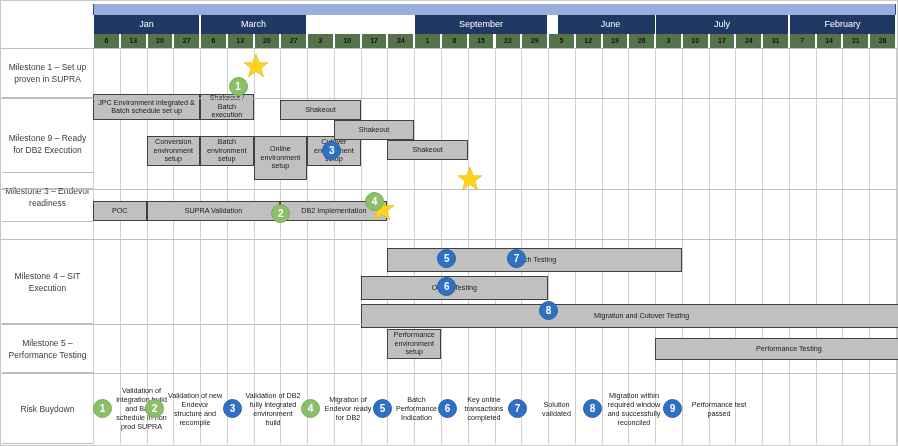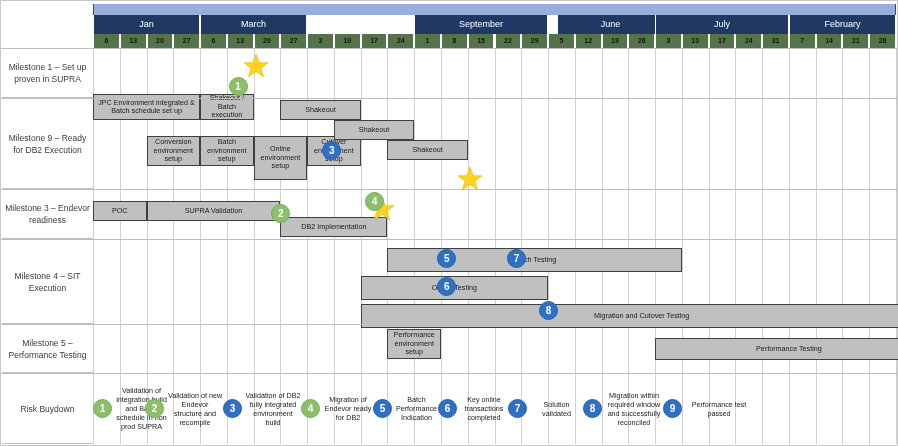--- a/index.html
+++ b/index.html
@@ -293,21 +293,21 @@
         <div class="bar" style="left: 107.067px; width: 53.5333px; top: 79px; height: 26px;">Shakeout / Batch execution</div>
         <div class="bar" style="left: 53.5333px; width: 53.5333px; top: 121px; height: 30px;">Conversion environment setup</div>
         <div class="bar" style="left: 107.067px; width: 53.5333px; top: 121px; height: 30px;">Batch environment setup</div>
         <div class="bar" style="left: 160.6px; width: 53.5333px; top: 121px; height: 44px;">Online environment setup</div>
         <div class="bar" style="left: 214.133px; width: 53.5333px; top: 121px; height: 30px;">Cutover environment setup</div>
         <div class="bar" style="left: 187.367px; width: 80.3px; top: 85px; height: 20px;">Shakeout</div>
         <div class="bar" style="left: 240.9px; width: 80.3px; top: 105px; height: 20px;">Shakeout</div>
         <div class="bar" style="left: 294.433px; width: 80.3px; top: 125px; height: 20px;">Shakeout</div>
         <div class="bar" style="left: 0px; width: 53.5333px; top: 186px; height: 20px;">POC</div>
         <div class="bar" style="left: 53.5333px; width: 133.833px; top: 186px; height: 20px;">SUPRA Validation</div>
-        <div class="bar" style="left: 187.367px; width: 107.067px; top: 186px; height: 20px; margin-top: 16px;">DB2 Implementation</div>
+        <div class="bar" style="left: 187.367px; width: 107.067px; top: 186px; height: 20px;">DB2 Implementation</div>
         <div class="bar" style="left: 294.433px; width: 294.433px; top: 233px; height: 24px;">Batch Testing</div>
         <div class="bar" style="left: 267.667px; width: 187.367px; top: 261px; height: 24px;">Online Testing</div>
         <div class="bar" style="left: 267.667px; width: 562.1px; top: 289px; height: 24px;">Migration and Cutover Testing</div>
         <div class="bar" style="left: 294.433px; width: 53.5333px; top: 314px; height: 30px;">Performance environment setup</div>
         <div class="bar" style="left: 562.1px; width: 267.667px; top: 323px; height: 22px;">Performance Testing</div>
         <div class="star" style="left: 149.893px; top: 38px;">
           <svg width="26" height="26" viewBox="0 0 24 24">
             <polygon points="12,1 15,9 23,9 16.5,14 19,22 12,17 5,22 7.5,14 1,9 9,9" fill="#ffd320" stroke="#e0b800" stroke-width="0.6"></polygon>
           </svg>
         </div>
@@ -328,21 +328,21 @@
         <div class="badge blue" style="left: 344.32px; top: 234px;">5</div>
         <div class="badge blue" style="left: 413.913px; top: 234px;">7</div>
         <div class="badge blue" style="left: 344.32px; top: 262px;">6</div>
         <div class="badge blue" style="left: 446.033px; top: 286px;">8</div>
       </div>
   </div>
 
   <div class="rowlabels" id="rowlabels">
       <div class="rowlabel" style="top: 0px; height: 50px; text-align: center;">Milestone 1 – Set up proven in SUPRA</div>
       <div class="rowlabel" style="top: 50px; height: 91px;">Milestone 9 – Ready for DB2 Execution</div>
-      <div class="rowlabel" style="top: 141px; height: 50px;">Milestone 3 – Endevor readiness</div>
+      <div class="rowlabel" style="top: 124px; height: 50px;">Milestone 3 – Endevor readiness</div>
       <div class="rowlabel" style="top: 191px; height: 85px;">Milestone 4 – SIT Execution</div>
       <div class="rowlabel" style="top: 276px; height: 49px;">Milestone 5 – Performance Testing</div>
       <div class="rowlabel" style="top: 325px; height: 71px;">Risk Buydown</div>
     </div>
 
   <div class="legend" id="legend">
       <div class="legend-item" style="left: 0px; width: 75px;">
         <div class="legend-badge green">1</div>
         <div class="legend-text">Validation of integration build and Batch schedule in non prod SUPRA</div>
       </div>

